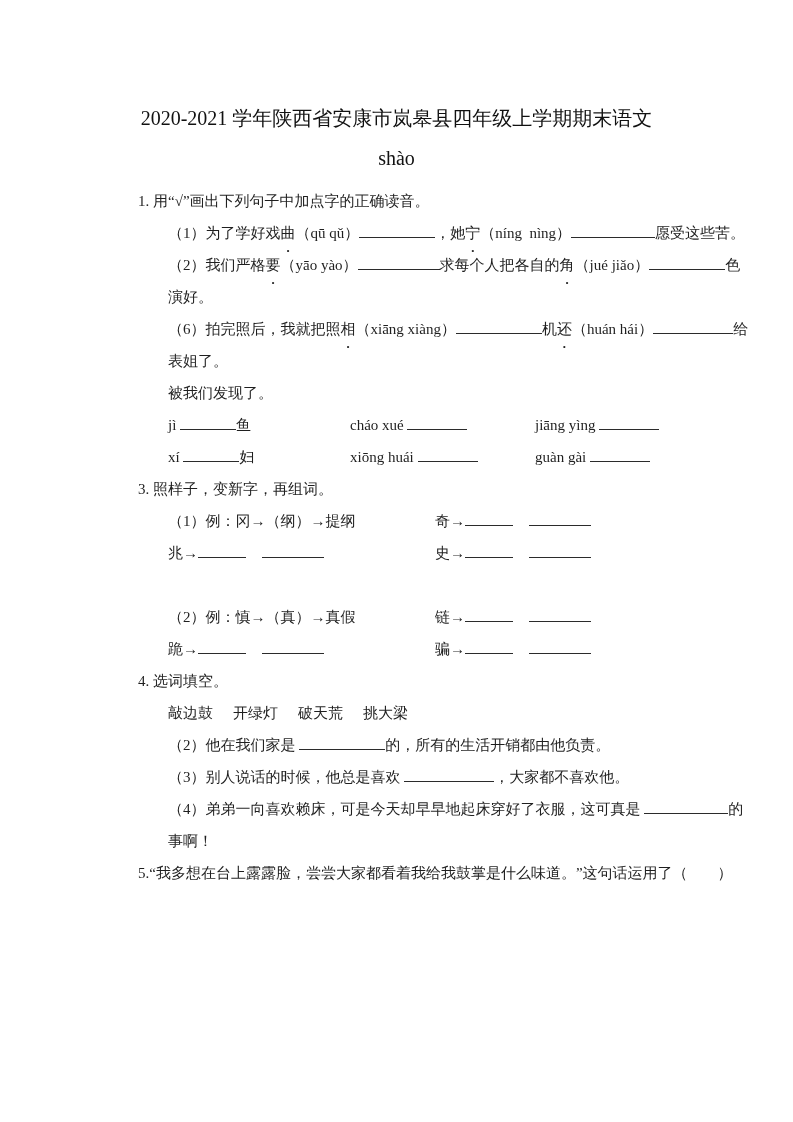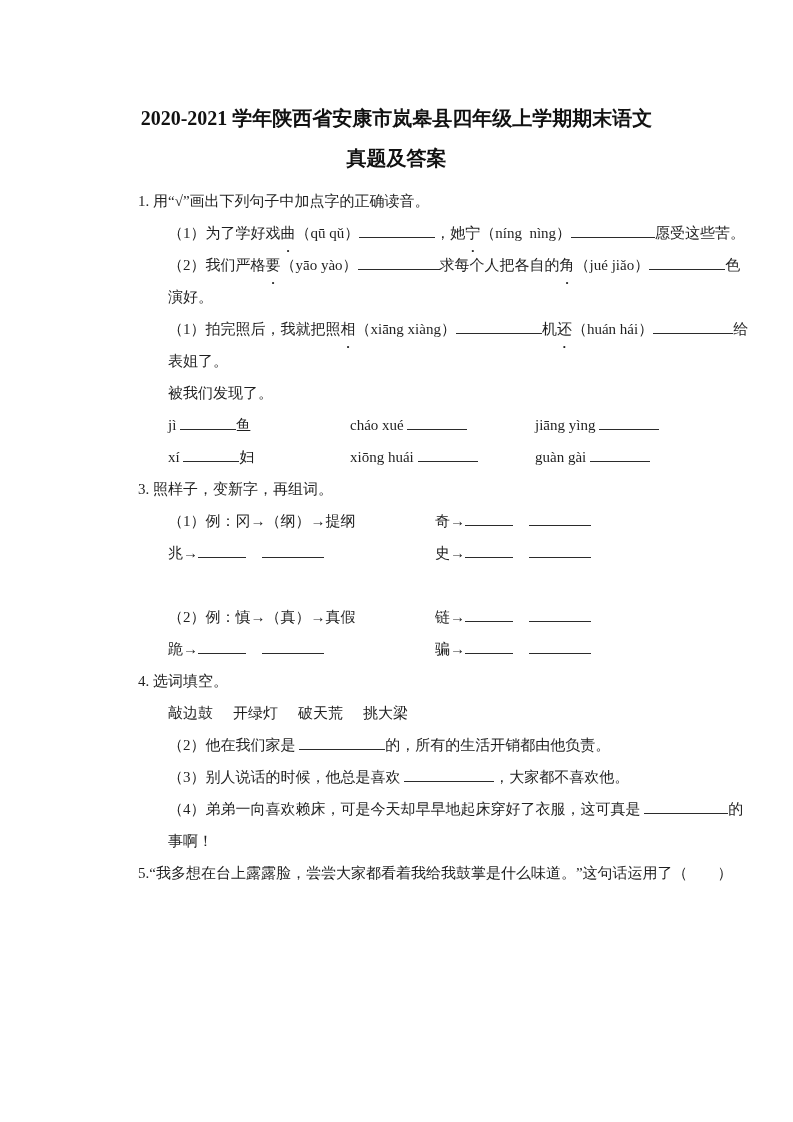--- a/index.html
+++ b/index.html
@@ -10,21 +10,21 @@
     background: #ffffff;
     overflow: hidden;
     font-family: "Liberation Serif", "DejaVu Serif", serif;
     color: #1f1f1f;
   }
   .title {
     margin: 0;
     padding-top: 98px;
     text-align: center;
     font-size: 20px;
-    font-weight: bold;
+    font-weight: normal;
     line-height: 40px;
     color: #111111;
   }
   .content {
     padding: 7px 86px 0 103px;
     font-size: 15px;
   }
   .line {
     line-height: 32px;
     min-height: 32px;
@@ -51,28 +51,28 @@
     color: #1f1f1f;
   }
   .vspace { width: 100%; }
 </style>
 </head>
 <body>
 
 <div class="page">
   <h1 class="title">
     <div>2020-2021 学年陕西省安康市岚皋县四年级上学期期末语文</div>
-    <div>真题及答案</div>
+    <div>shào</div>
   </h1>
   <div class="content">
       <div class="line"><span>1. 用“√”画出下列句子中加点字的正确读音。</span></div>
       <div class="line indent1"><span>（1）为了学好戏</span><span class="dot-under">曲</span><span>（qū qǔ）</span><span class="blank" style="width: 76px;"></span><span>，她</span><span class="dot-under">宁</span><span>（níng  nìng）</span><span class="blank" style="width: 84px;"></span><span>愿受这些苦。</span></div>
       <div class="line indent1"><span>（2）我们严格</span><span class="dot-under">要</span><span>（yāo yào）</span><span class="blank" style="width: 82px;"></span><span>求每个人把各自的</span><span class="dot-under">角</span><span>（jué jiǎo）</span><span class="blank" style="width: 76px;"></span><span>色</span></div>
       <div class="line indent1"><span>演好。</span></div>
-      <div class="line indent1"><span>（1）拍完照后，我就把照</span><span class="dot-under">相</span><span>（xiāng xiàng）</span><span class="blank" style="width: 86px;"></span><span>机</span><span class="dot-under">还</span><span>（huán hái）</span><span class="blank" style="width: 80px;"></span><span>给</span></div>
+      <div class="line indent1"><span>（6）拍完照后，我就把照</span><span class="dot-under">相</span><span>（xiāng xiàng）</span><span class="blank" style="width: 86px;"></span><span>机</span><span class="dot-under">还</span><span>（huán hái）</span><span class="blank" style="width: 80px;"></span><span>给</span></div>
       <div class="line indent1"><span>表姐了。</span></div>
       <div class="line indent1"><span>被我们发现了。</span></div>
       <div class="line indent1"><span class="col" style="width: 182px;"><span>jì </span><span class="blank" style="width: 56px;"></span><span>鱼</span></span><span class="col" style="width: 185px;"><span>cháo xué </span><span class="blank" style="width: 60px;"></span></span><span class="col"><span>jiāng yìng </span><span class="blank" style="width: 60px;"></span></span></div>
       <div class="line indent1"><span class="col" style="width: 182px;"><span>xí </span><span class="blank" style="width: 56px;"></span><span>妇</span></span><span class="col" style="width: 185px;"><span>xiōng huái </span><span class="blank" style="width: 60px;"></span></span><span class="col"><span>guàn gài </span><span class="blank" style="width: 60px;"></span></span></div>
       <div class="line"><span>3. 照样子，变新字，再组词。</span></div>
       <div class="line indent1"><span class="col" style="width: 267px;"><span>（1）例：冈→（纲）→提纲</span></span><span class="col"><span>奇→</span><span class="blank" style="width: 48px;"></span><span class="gap" style="width: 16px;"></span><span class="blank" style="width: 62px;"></span></span></div>
       <div class="line indent1"><span class="col" style="width: 267px;"><span>兆→</span><span class="blank" style="width: 48px;"></span><span class="gap" style="width: 16px;"></span><span class="blank" style="width: 62px;"></span></span><span class="col"><span>史→</span><span class="blank" style="width: 48px;"></span><span class="gap" style="width: 16px;"></span><span class="blank" style="width: 62px;"></span></span></div>
       <div class="vspace" style="height: 32px;"></div>
       <div class="line indent1"><span class="col" style="width: 267px;"><span>（2）例：慎→（真）→真假</span></span><span class="col"><span>链→</span><span class="blank" style="width: 48px;"></span><span class="gap" style="width: 16px;"></span><span class="blank" style="width: 62px;"></span></span></div>
       <div class="line indent1"><span class="col" style="width: 267px;"><span>跪→</span><span class="blank" style="width: 48px;"></span><span class="gap" style="width: 16px;"></span><span class="blank" style="width: 62px;"></span></span><span class="col"><span>骗→</span><span class="blank" style="width: 48px;"></span><span class="gap" style="width: 16px;"></span><span class="blank" style="width: 62px;"></span></span></div>

